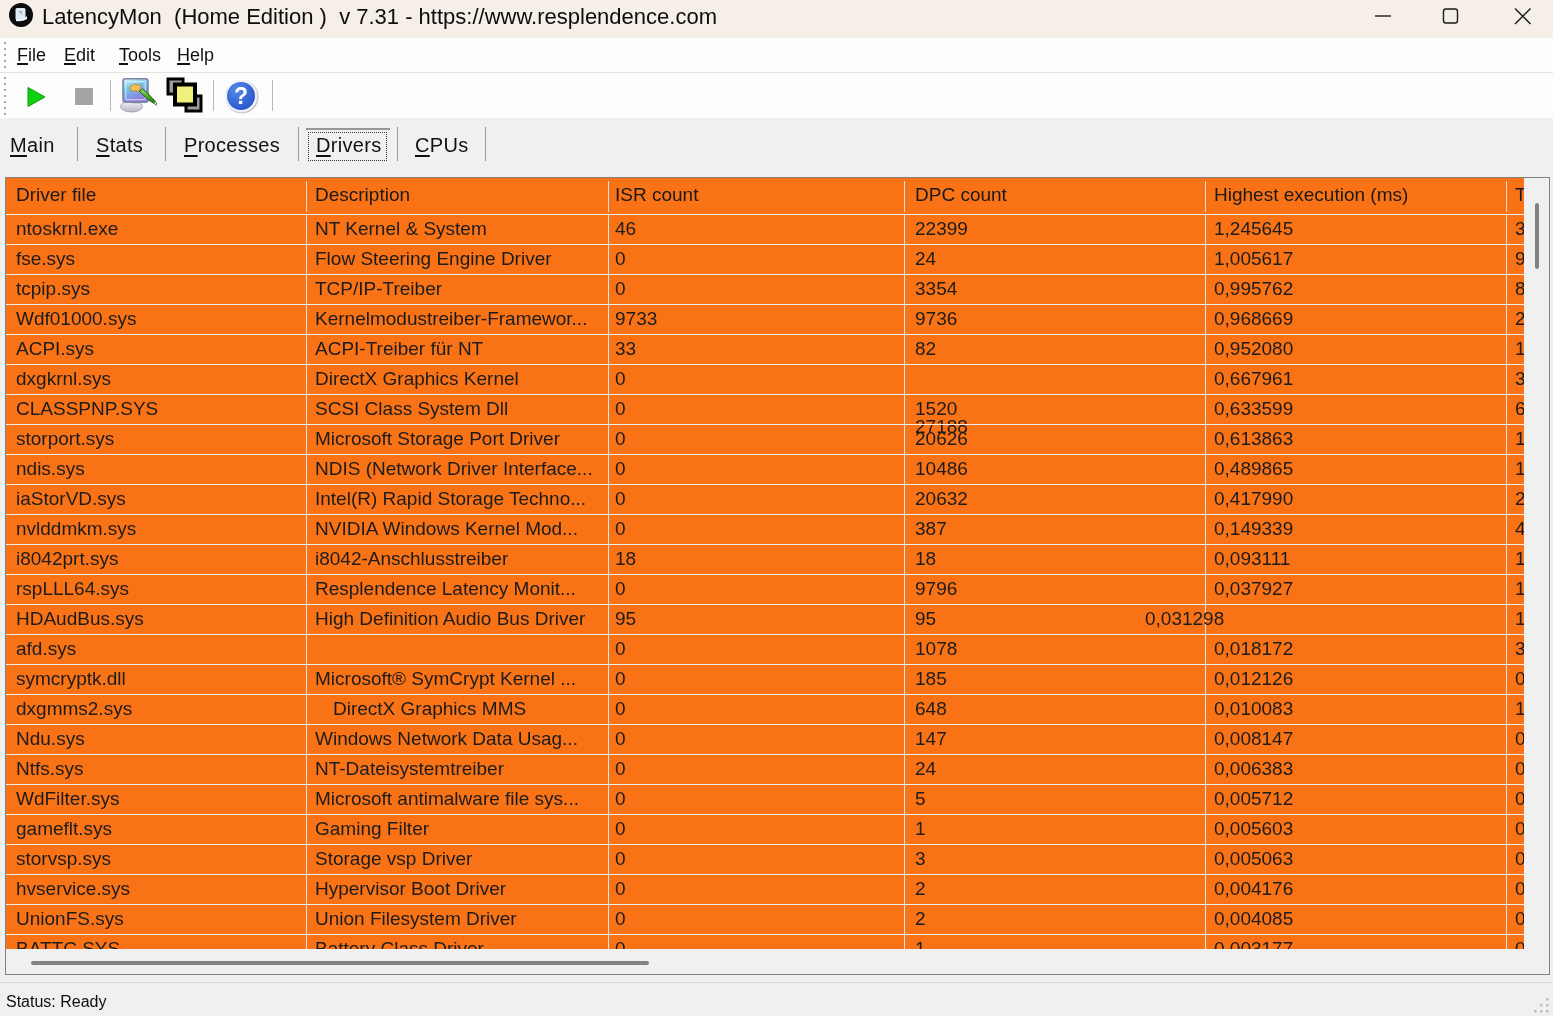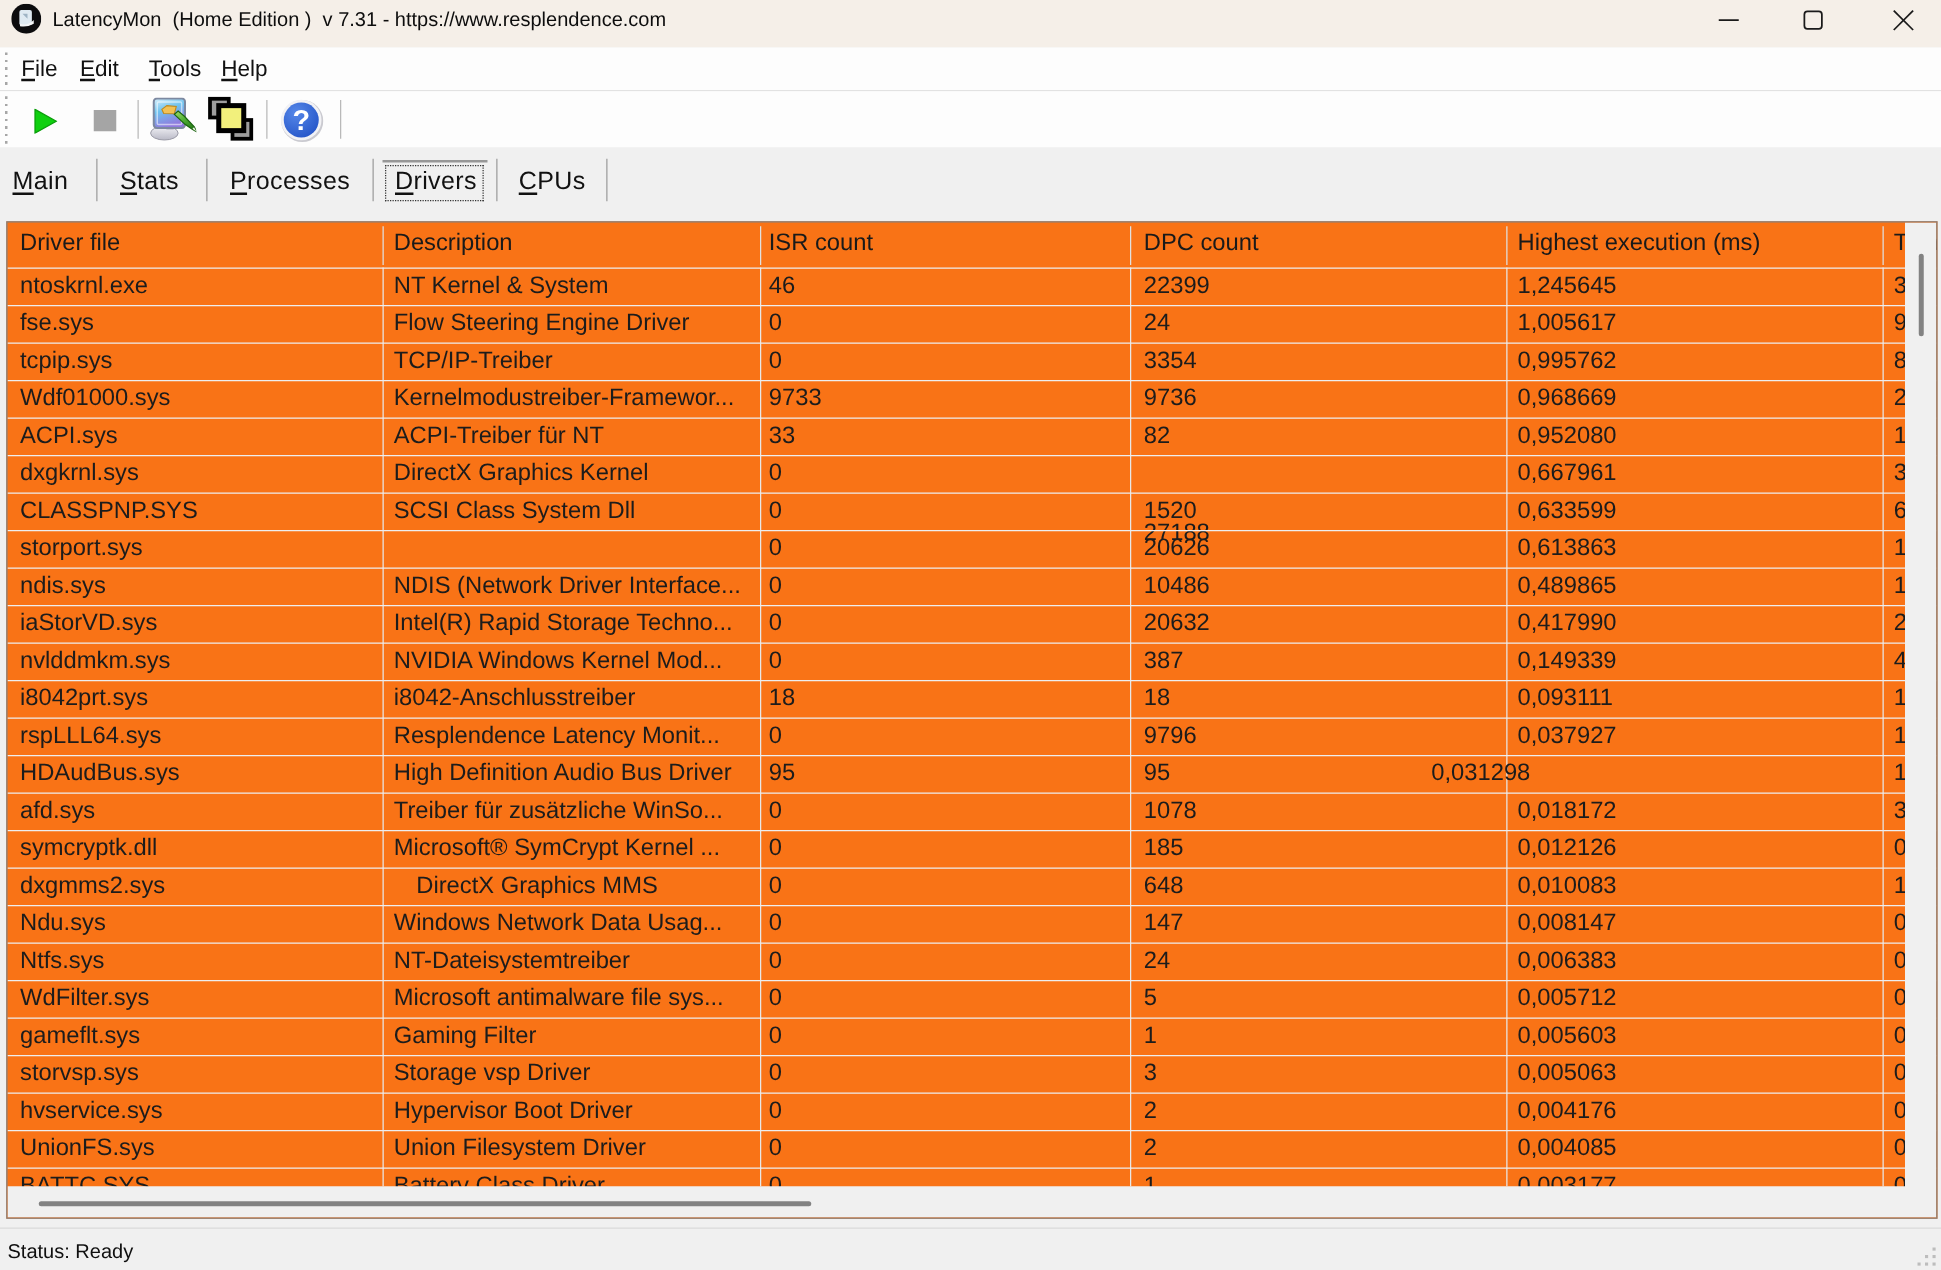--- a/index.html
+++ b/index.html
@@ -1,21 +1,21 @@
 <!DOCTYPE html>
 <html><head>
 <meta charset="utf-8">
 <style>
   * { margin:0; padding:0; box-sizing:border-box; }
   html,body { width:1553px; height:1016px; overflow:hidden; }
   body { font-family:"Liberation Sans", sans-serif; position:relative; background:#f0f0f0; }
   .abs { position:absolute; }
   
   #titlebar { left:0; top:0; width:1553px; height:38px; background:#f5efe8; }
-  #apptitle { left:42px; top:0; height:33px; line-height:33px; font-size:16px; color:#0d0d0d; white-space:pre; }
+  #apptitle { left:42px; top:0; height:33px; line-height:33px; font-size:22px; color:#0d0d0d; white-space:pre; }
   
   #menubar { left:0; top:38px; width:1553px; height:35px; background:#fdfdfd; border-bottom:1px solid #e2e2e2; }
   .menuitem { position:absolute; top:0; height:34px; line-height:34px; font-size:18px; color:#111; }
   .grip { width:2px; background-image:repeating-linear-gradient(180deg,#a6a6a6 0px,#a6a6a6 2px,transparent 2px,transparent 6px); }
   
   #toolbar { left:0; top:73px; width:1553px; height:45px; background:#fdfdfd; }
   .tsep { position:absolute; top:7px; width:1px; height:31px; background:#b9b9b9; }
   
   #tabbar { left:0; top:118px; width:1553px; height:59px; background:#f0f0f0; }
   .tab { position:absolute; top:7px; height:40px; line-height:40px; font-size:20px; color:#111; letter-spacing:0.3px; }
@@ -200,20 +200,21 @@
 <div class="row" style="top:216px;">
         <span class="c" style="left:10px;">CLASSPNP.SYS</span>
         <span class="c" style="left:309px;">SCSI Class System Dll</span>
         <span class="c" style="left:609px;">0</span>
         <span class="c" style="left:909px;">1520</span>
         <span class="c" style="left:1208px;">0,633599</span>
         <span class="c" style="left:1509px;">6</span>
       </div>
 <div class="row" style="top:246px;">
         <span class="c" style="left:10px;">storport.sys</span>
+        <span class="c" style="left:309px;">Microsoft Storage Port Driver</span>
         <span class="c" style="left:609px;">0</span>
         <span class="c" style="left:909px;">20626</span>
         <span class="c" style="left:1208px;">0,613863</span>
         <span class="c" style="left:1509px;">1</span>
       </div>
 <div class="row" style="top:276px;">
         <span class="c" style="left:10px;">ndis.sys</span>
         <span class="c" style="left:309px;">NDIS (Network Driver Interface...</span>
         <span class="c" style="left:609px;">0</span>
         <span class="c" style="left:909px;">10486</span>
@@ -255,21 +256,20 @@
 <div class="row" style="top:426px;">
         <span class="c" style="left:10px;">HDAudBus.sys</span>
         <span class="c" style="left:309px;">High Definition Audio Bus Driver</span>
         <span class="c" style="left:609px;">95</span>
         <span class="c" style="left:909px;">95</span>
         <span class="c" style="left:1139px;">0,031298</span>
         <span class="c" style="left:1509px;">1</span>
       </div>
 <div class="row" style="top:456px;">
         <span class="c" style="left:10px;">afd.sys</span>
-        <span class="c" style="left:309px;">Treiber für zusätzliche WinSo...</span>
         <span class="c" style="left:609px;">0</span>
         <span class="c" style="left:909px;">1078</span>
         <span class="c" style="left:1208px;">0,018172</span>
         <span class="c" style="left:1509px;">3</span>
       </div>
 <div class="row" style="top:486px;">
         <span class="c" style="left:10px;">symcryptk.dll</span>
         <span class="c" style="left:309px;">Microsoft® SymCrypt Kernel ...</span>
         <span class="c" style="left:609px;">0</span>
         <span class="c" style="left:909px;">185</span>

